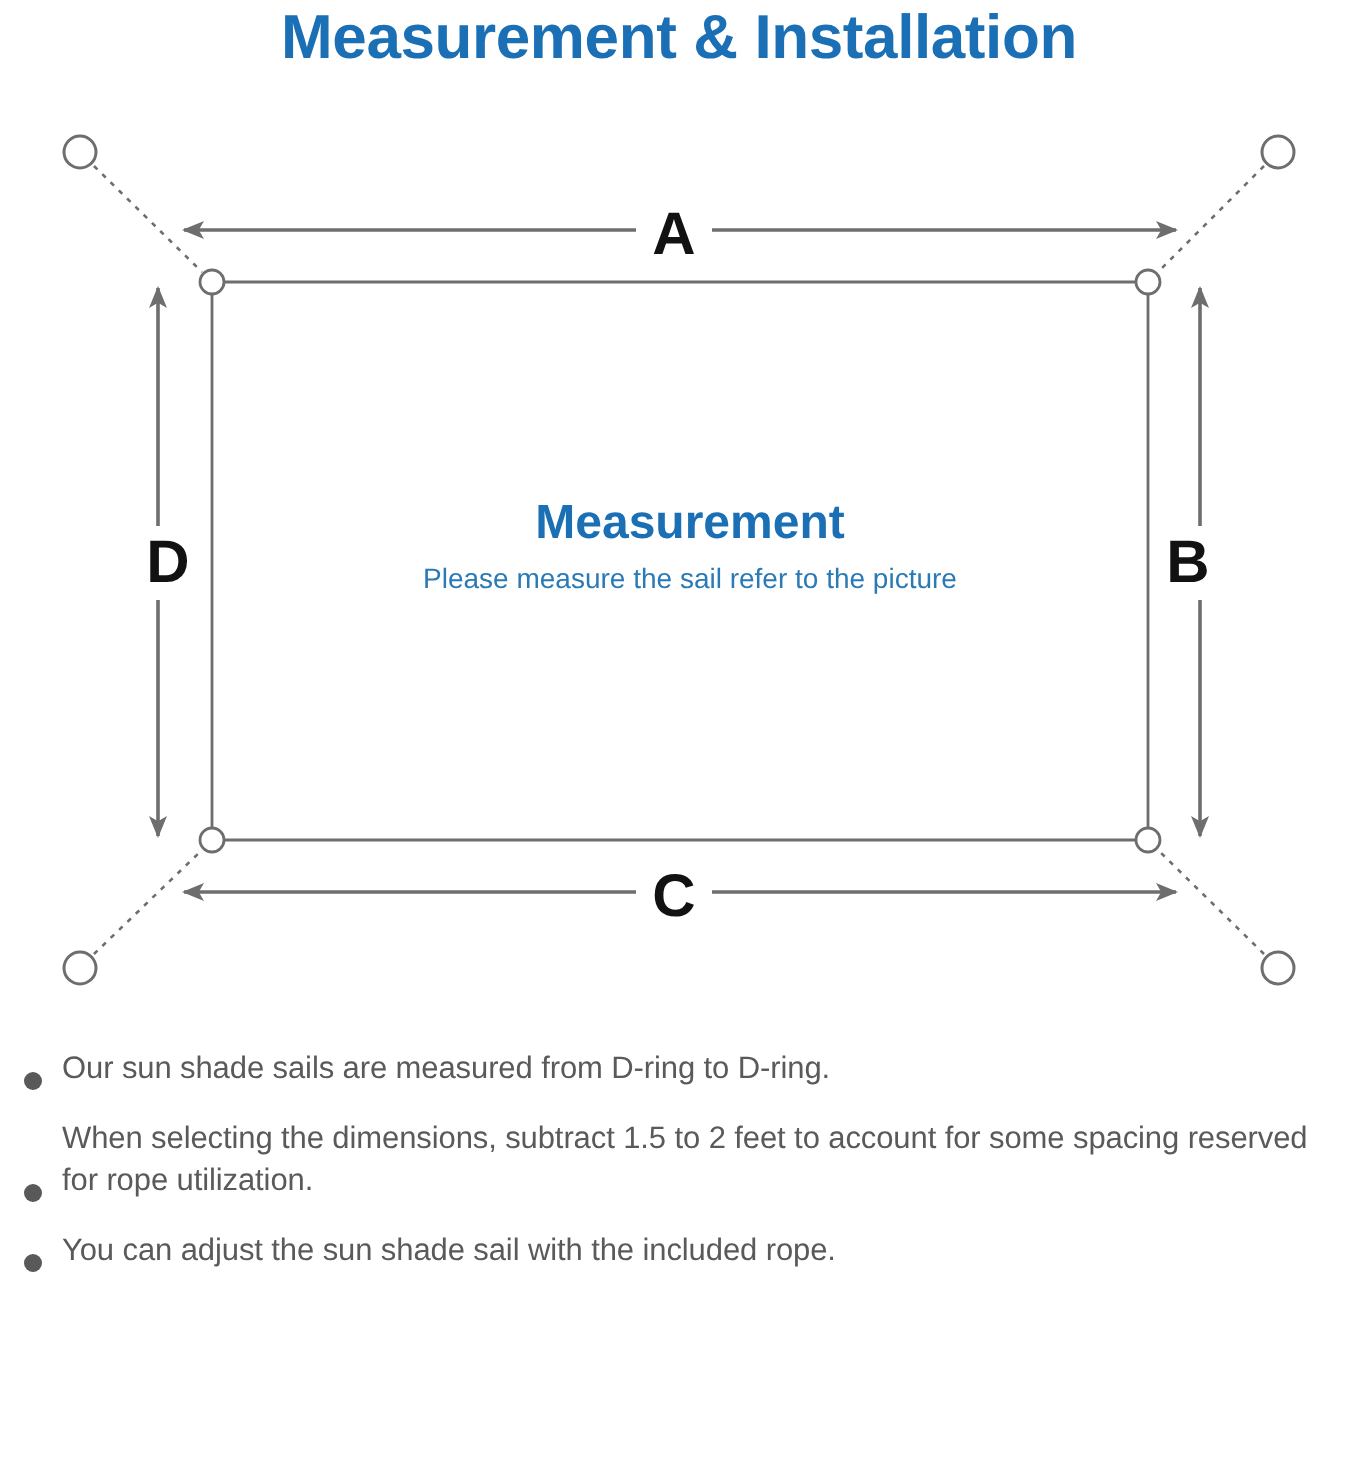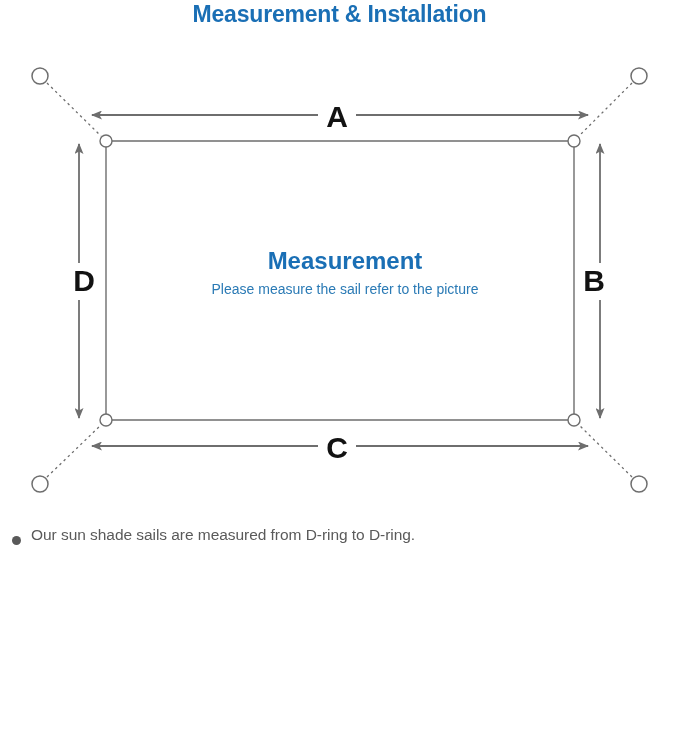--- a/index.html
+++ b/index.html
@@ -19,21 +19,21 @@
     width: 679px;
     height: 739px;
     background: #ffffff;
   }
   #page-title {
     position: absolute;
     left: 0;
     top: 1px;
     width: 679px;
     text-align: center;
-    font-size: 23px;
+    font-size: 31px;
     font-weight: bold;
     color: #1a6fb5;
     letter-spacing: -0.2px;
     font-family: "Liberation Sans", sans-serif;
   }
   #diagram {
     position: absolute;
     left: 0;
     top: 48px;
     width: 679px;
@@ -159,18 +159,26 @@
   </svg>
 
   <div id="notes">
 
     <div class="note-row">
       <span class="note-bullet"></span>
       <span class="note-text">Our sun shade sails are measured from D-ring to D-ring.</span>
     </div>
 
 
+    <div class="note-row">
+      <span class="note-bullet"></span>
+      <span class="note-text">When selecting the dimensions, subtract 1.5 to 2 feet to account for some spacing reserved for rope utilization.</span>
+    </div>
 
+    <div class="note-row">
+      <span class="note-bullet"></span>
+      <span class="note-text">You can adjust the sun shade sail with the included rope.</span>
+    </div>
 
 
   </div>
 
 </div>
 
 </body></html>

